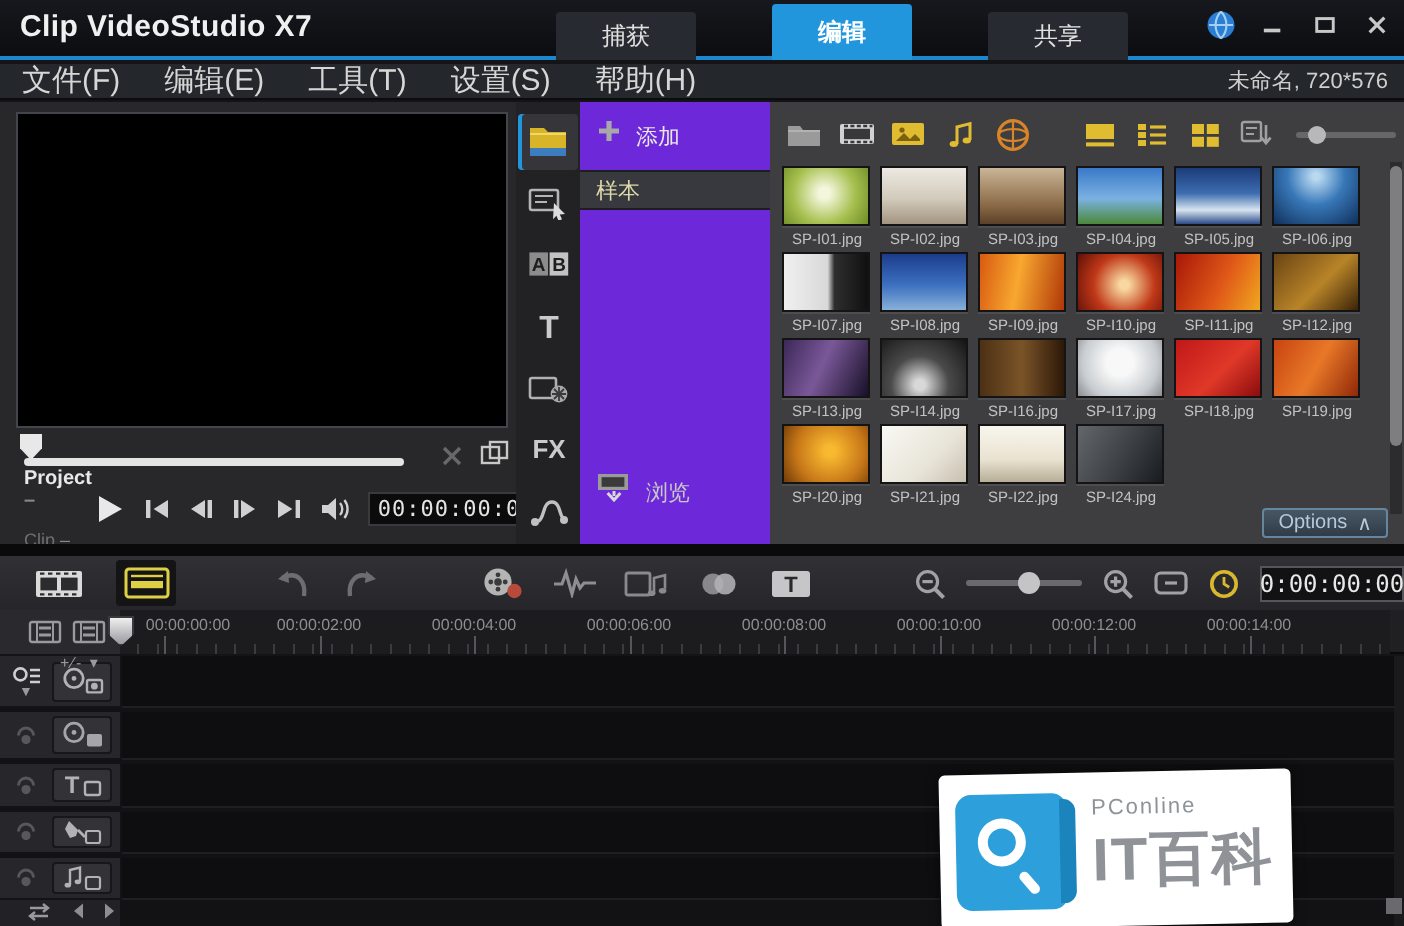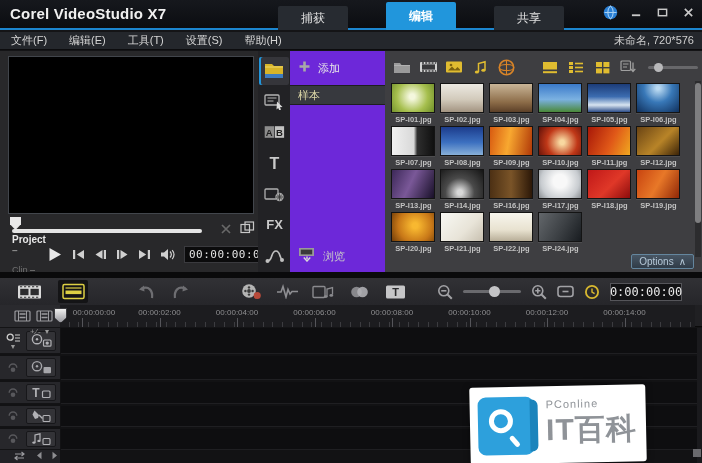--- a/index.html
+++ b/index.html
@@ -15,21 +15,21 @@
   .tabs { position:absolute; left:242px; top:2px; display:flex; align-items:flex-end; height:28px; }
   .tab { width:70px; height:24px; margin-right:2px; background:#272b31; color:#e0e0e0;
     font-size:12px; display:flex; align-items:center; justify-content:center; border-radius:2px 2px 0 0;margin-left:36px; }
   .tab.active { height:28px; background:#2196dc; color:#fff; font-weight:bold; }
   .winctrl { position:absolute; right:6px; top:4px; display:flex; align-items:center; gap:10px; }
   .winctrl .wbtn { width:16px; height:16px; display:flex; align-items:center; justify-content:center; }
 
   
   .menubar { position:absolute; left:0; top:32px; width:702px; height:18px; background:#24272c;
     border-bottom:1px solid #0c0c0e; display:flex; align-items:center; }
-  .menu-item { color:#d6d6d6; font-size:11px; padding:0 11px; }
+  .menu-item { color:#d6d6d6; font-size:15px; padding:0 11px; }
   .project-info { position:absolute; right:8px; color:#cfcfcf; font-size:11px; }
 
   
   .main { position:absolute; left:0; top:51px; width:702px; height:221px; background:#28282a; }
 
   
   .preview-panel { position:absolute; left:0; top:0; width:258px; height:221px; background:#28282a; }
   .video-screen { position:absolute; left:8px; top:5px; width:246px; height:158px; background:#000;
     border:1px solid #42464c; }
   .scrub-row { position:absolute; left:8px; top:166px; width:246px; height:16px; }
@@ -54,50 +54,50 @@
     display:flex; flex-direction:column; align-items:center; padding-top:6px; }
   .nav-item { width:30px; height:28px; margin-bottom:3px; display:flex; align-items:center; justify-content:center; border-radius:2px; }
   .nav-item.active { background:#35353a; box-shadow:inset 2px 0 0 #2196dc; }
 
   
   .category-panel { position:absolute; left:290px; top:0; width:95px; height:221px; background:#6d28d9; }
   .add-row { display:flex; align-items:center; gap:7px; padding:8px 0 8px 8px; }
   .add-label { color:#e8e8e8; font-size:11px; }
   .cat-item { height:20px; background:#37393e; color:#ded9a8; font-size:11px; display:flex;
     align-items:center; padding-left:8px; border-top:1px solid #1e1e20; border-bottom:1px solid #1e1e20; }
-  .browse-row { position:absolute; left:8px; bottom:6px; display:flex; align-items:center; gap:6px; }
+  .browse-row { position:absolute; left:8px; bottom:16px; display:flex; align-items:center; gap:6px; }
   .browse-label { color:#c8c8c8; font-size:11px; }
 
   
   .library { position:absolute; left:385px; top:0; width:317px; height:221px; background:#3e3e41; }
   .lib-toolbar { position:absolute; left:4px; top:4px; width:309px; height:24px; display:flex; align-items:center; }
   .lib-tool { width:27px; height:22px; display:flex; align-items:center; justify-content:center; }
   .lib-sep { width:18px; }
   .lib-slider { position:relative; width:52px; height:3px; background:#67676a; border-radius:2px; margin-left:6px; }
   .lib-slider .knob { position:absolute; left:6px; top:-3px; width:9px; height:9px; border-radius:50%; background:#b8b8ba; }
-  .thumb-grid { position:absolute; left:4px; top:31px; display:grid; grid-template-columns:repeat(6,49px);font-weight:bold; }
+  .thumb-grid { position:absolute; left:4px; top:31px; display:grid; grid-template-columns:repeat(6,49px); }
   .thumb-cell { width:49px; height:43px; position:relative; }
   .thumb-img { position:absolute; left:2px; top:1px; width:44px; height:30px; border:1px solid #141414;
     box-shadow:0 1px 0 rgba(255,255,255,0.08); }
   .thumb-label { position:absolute; left:0; top:33px; width:49px; text-align:center; color:#c2c2c2; font-size:7.5px; }
   .lib-scrollbar { position:absolute; right:1px; top:30px; width:6px; height:176px; background:#2c2c2e; }
   .lib-scrollbar .sthumb { position:absolute; left:0; top:2px; width:6px; height:140px; background:#7e7e80; border-radius:3px; }
   .options-btn { position:absolute; right:8px; bottom:3px; height:15px; padding:0 7px;
     background:linear-gradient(#485664,#303c48); border:1px solid #64869e; border-radius:2px;
     color:#b6c9d8; font-size:10px; display:flex; align-items:center; gap:5px; }
 
   .gap-strip { position:absolute; left:0; top:272px; width:702px; height:6px; background:#0a0a0b; }
 
   
   .tl-toolbar { position:absolute; left:0; top:278px; width:702px; height:27px;
     background:linear-gradient(#313135,#26262a); display:flex; align-items:center; }
   .tlbtn { width:30px; height:23px; display:flex; align-items:center; justify-content:center; border-radius:2px; margin-left:6px; }
   .tlbtn.first { margin-left:14px; }
   .tlbtn.active { background:#141416; }
-  .tl-right { position:absolute; right:20px; display:flex; align-items:center; gap:10px; }
+  .tl-right { position:absolute; right:0; display:flex; align-items:center; gap:10px; }
   .tl-slider { position:relative; width:58px; height:3px; background:#6a6a6e; border-radius:2px; }
   .tl-slider .knob { position:absolute; left:26px; top:-4px; width:11px; height:11px; border-radius:50%; background:#c4c4c6; }
   .tl-timebox { width:72px; height:18px; background:#121214; border:1px solid #55555a;
     color:#e8e8e8; font-size:12px; display:flex; align-items:center; justify-content:center;
     font-family:"DejaVu Sans Mono", monospace; }
 
   
   .ruler-row { position:absolute; left:0; top:305px; width:702px; height:22px; background:#202023; border-bottom:1px solid #0a0a0a; }
   .ruler-corner { position:absolute; left:0; top:0; width:60px; height:22px; background:#2a2a2e; display:flex; align-items:center; gap:5px; padding-left:14px; }
   .ruler { position:absolute; left:60px; top:0; width:635px; height:22px; background:#1c1c1f; }
@@ -137,21 +137,21 @@
   .wm-text { margin-left:12px; }
   .wm-brand { color:#8f9398; font-size:11px; letter-spacing:1px; }
   .wm-title { color:#8f9398; font-size:30px; font-weight:bold; letter-spacing:1px; margin-top:0px; }
 </style>
 </head>
 <body>
 
 <div class="app">
 
   <div class="titlebar">
-    <div class="app-title">Corel VideoStudio X7</div>
+    <div class="app-title">Clip VideoStudio X7</div>
     <div class="tabs" id="tabs">
         <div class="tab">捕获</div>
         <div class="tab active">编辑</div>
         <div class="tab">共享</div>
       </div>
     <div class="winctrl">
       <span class="wbtn">
           <svg width="15" height="15" viewBox="0 0 20 20">
             <circle cx="10" cy="10" r="9" fill="#2a7fd4"></circle>
             <path d="M2 10h16 M10 1a13 13 0 0 1 0 18 M10 1a13 13 0 0 0 0 18" stroke="#a6d0f2" stroke-width="1.4" fill="none"></path>

